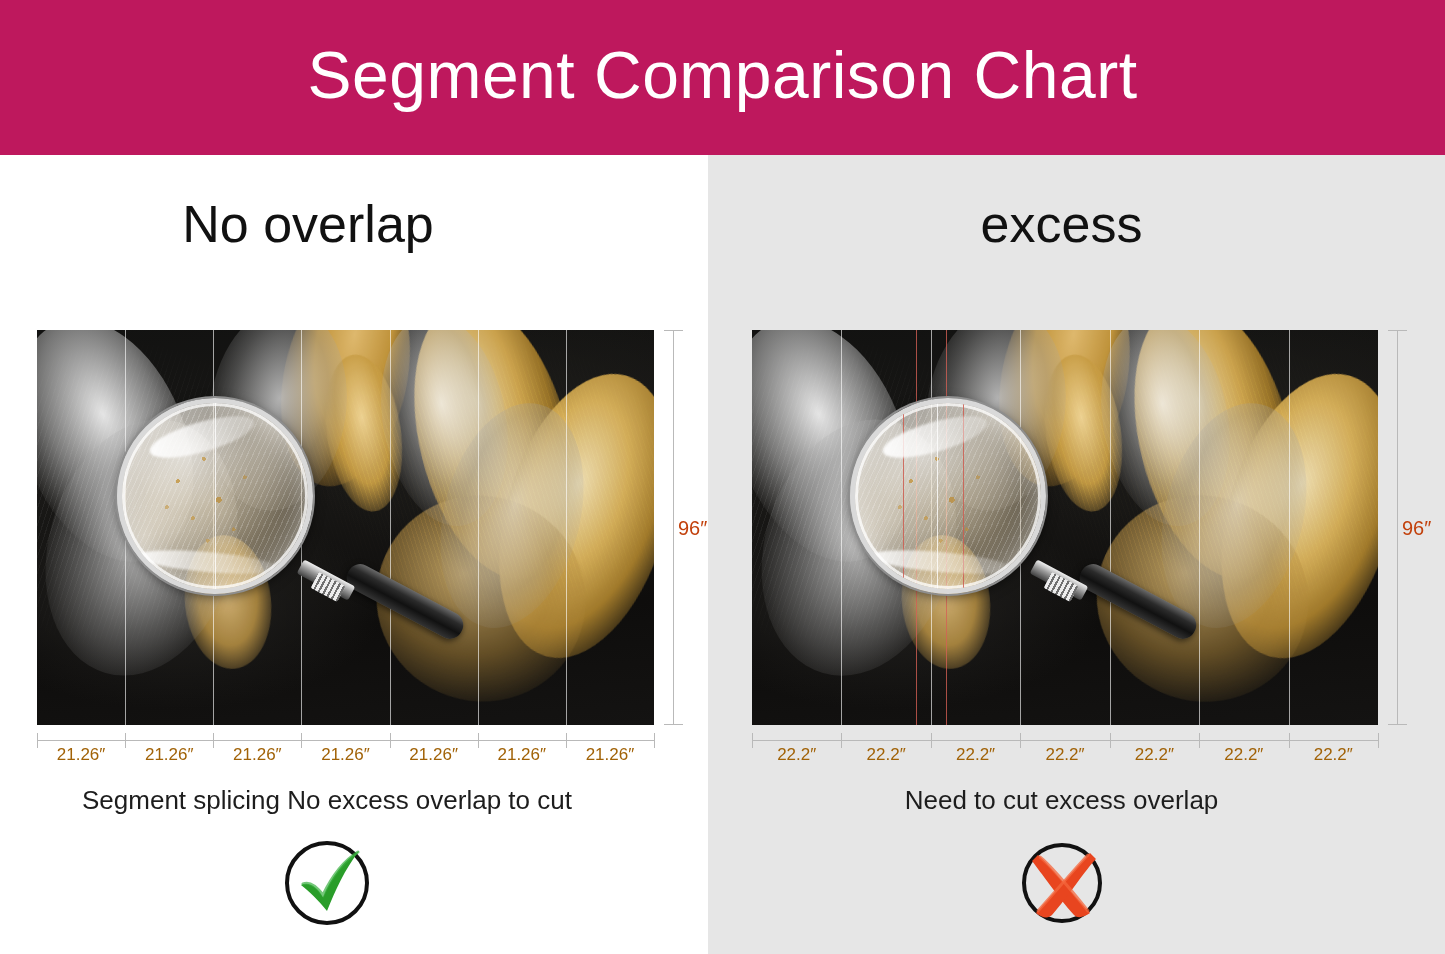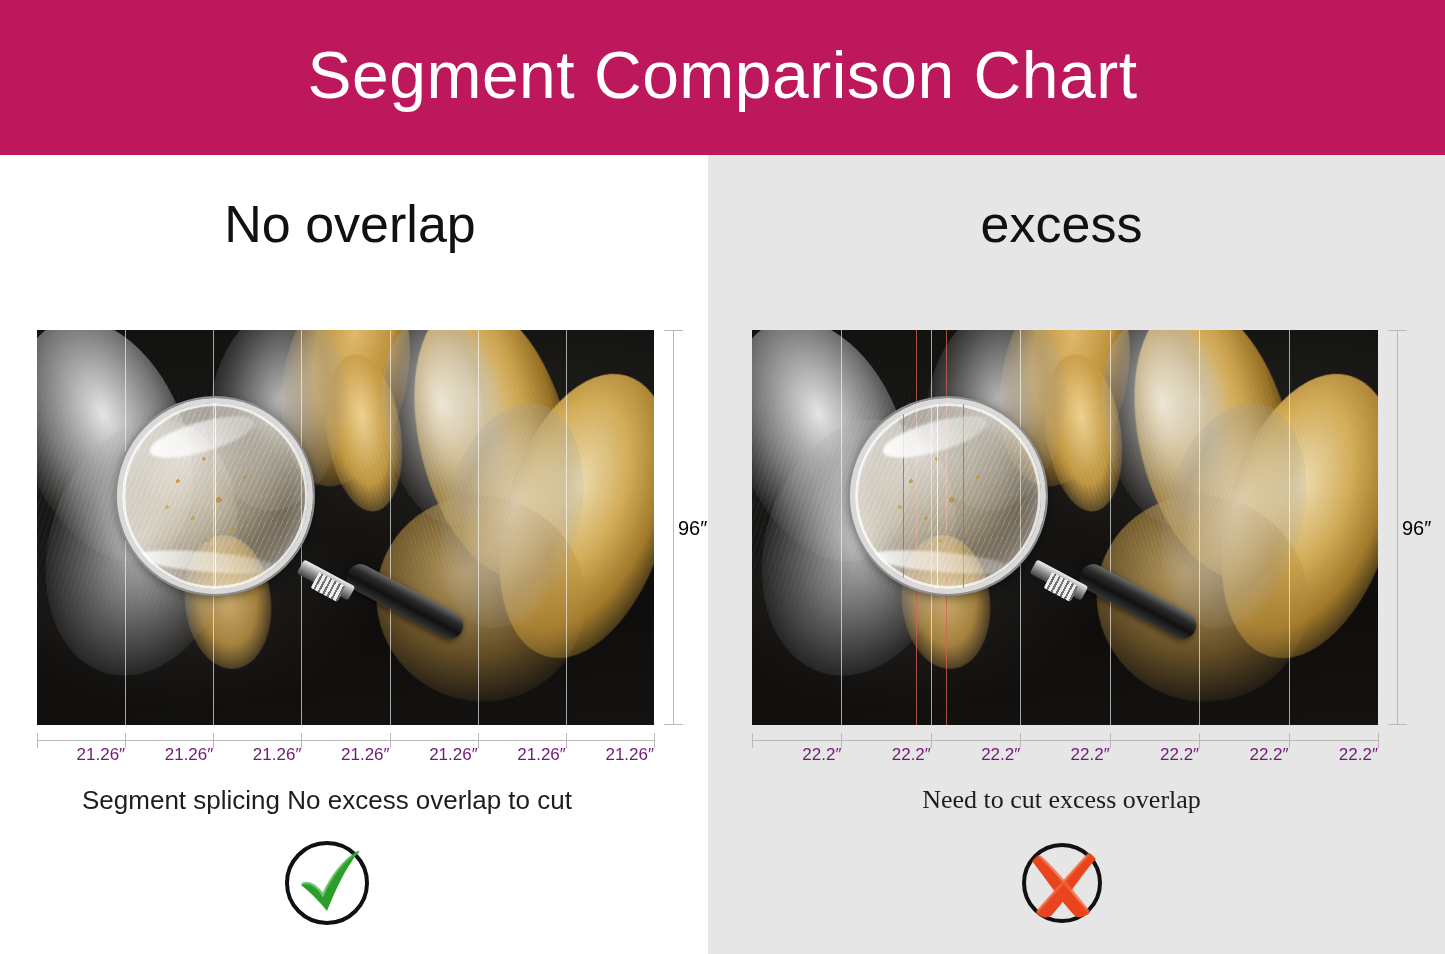--- a/index.html
+++ b/index.html
@@ -35,21 +35,21 @@
   .panel { position: relative; height: 100%; }
   .panel.left  { width: 708px; background: #ffffff; }
   .panel.right { width: 737px; background: #e6e6e6; }
 
   .panel-heading {
     position: absolute; top: 42px; left: 0; width: 100%;
     text-align: center;
     font-size: 52px; font-weight: 400; color: #111111;
     line-height: 1.05;
   }
-  .panel.left  .panel-heading { padding-right: 92px; margin-left: 42px; }
+  .panel.left  .panel-heading { padding-right: 92px; }
   .panel.right .panel-heading { padding-right: 30px; }
 
   
   .mural-wrap { position: absolute; }
   .panel.left  .mural-wrap { left: 37px;  top: 175px; width: 617px; height: 395px; }
   .panel.right .mural-wrap { left: 44px;  top: 175px; width: 626px; height: 395px; }
 
   .mural {
     position: absolute; inset: 0;
     overflow: hidden;
@@ -233,46 +233,46 @@
   .vdim-line {
     position: absolute; left: 9px; top: 0; bottom: 0; width: 1px; background: #b9b9b9;
   }
   .vdim-cap {
     position: absolute; left: 0; width: 19px; height: 1px; background: #b9b9b9;
   }
   .vdim-cap.top { top: 0; }
   .vdim-cap.bottom { bottom: 0; }
   .vdim-label {
     position: absolute; left: 14px; top: 50%; transform: translateY(-50%);
-    font-size: 20px; color: #000000; white-space: nowrap;
+    font-size: 20px; color: #c2410c; white-space: nowrap;
   }
 
   
   .hdim { position: absolute; height: 42px; }
   .panel.left  .hdim { left: 37px; top: 578px; width: 617px; }
   .panel.right .hdim { left: 44px; top: 578px; width: 626px; }
   .hdim-line {
     position: absolute; left: 0; right: 0; top: 7px; height: 1px; background: #b9b9b9;
   }
   .hdim-tick {
     position: absolute; top: 0; width: 1px; height: 15px; background: #b9b9b9;
   }
   .hdim-cells { position: absolute; left: 0; right: 0; top: 12px; display: flex; }
   .hdim-cell {
-    flex: 1 1 0; text-align: right;
-    font-size: 17px; color: #701a75; white-space: nowrap;
+    flex: 1 1 0; text-align: center;
+    font-size: 17px; color: #a16207; white-space: nowrap;
   }
 
   
   .caption {
     position: absolute; top: 630px; left: 0; width: 100%;
     text-align: center; font-size: 26px; color: #1d1d1d;
   }
   .panel.left  .caption { padding-right: 54px; }
-  .panel.right .caption { padding-right: 30px; font-family: Liberation Serif, serif; }
+  .panel.right .caption { padding-right: 30px; }
 
   .verdict {
     position: absolute; top: 680px; left: 0; width: 100%;
     display: flex; justify-content: center;
   }
   .panel.left  .verdict { padding-right: 54px; }
   .panel.right .verdict { padding-right: 30px; }
   .verdict svg { display: block; }
 </style>
 </head>

